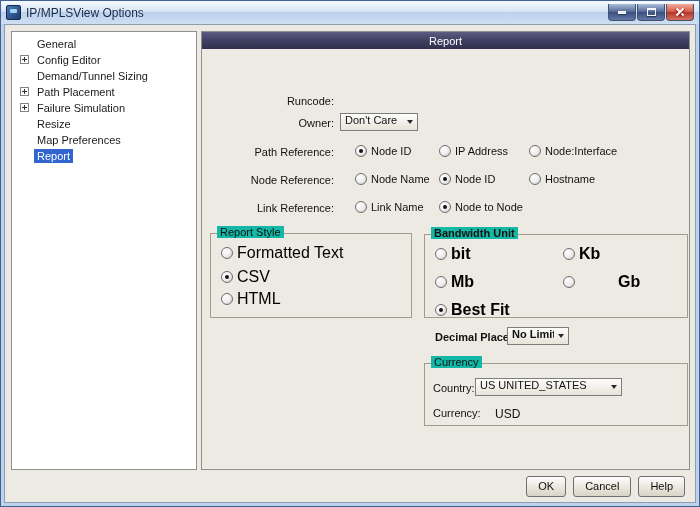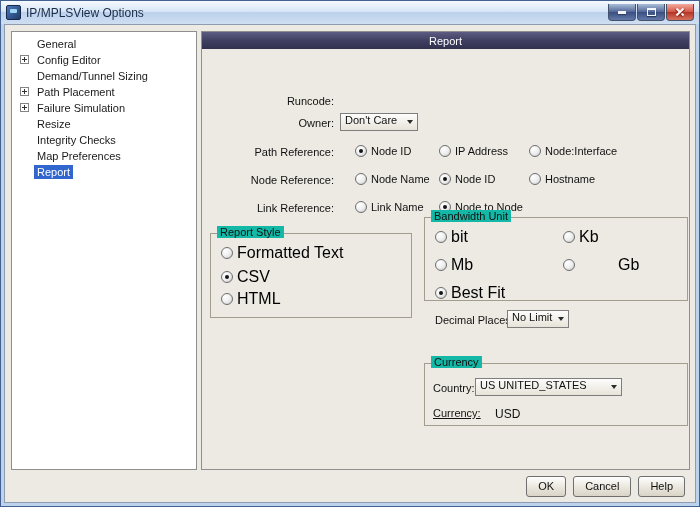--- a/index.html
+++ b/index.html
@@ -190,23 +190,20 @@
           <span class="tlabel">Path Placement</span>
         </div>
         <div class="titem">
           <span class="texp"></span>
           <span class="tlabel">Failure Simulation</span>
         </div>
         <div class="titem">
           <span class="tlabel">Resize</span>
         </div>
         <div class="titem">
-          <span class="tlabel">Integrity Checks</span>
-        </div>
-        <div class="titem">
           <span class="tlabel">Map Preferences</span>
         </div>
         <div class="titem">
           <span class="tlabel sel">Report</span>
         </div>
       </div>
 
       <div class="panel">
         <div class="panel-header">Report</div>
 
@@ -271,21 +268,21 @@
           <span class="gopt" style="left:10px; top:36px;">
             <span class="radio sel"></span>
             <span class="olabel">CSV</span>
           </span>
           <span class="gopt" style="left:10px; top:58px;">
             <span class="radio"></span>
             <span class="olabel">HTML</span>
           </span>
         </div>
 
-        <div class="group" style="left:222px; top:185px; width:264px; height:84px;">
+        <div class="group" style="left:222px; top:202px; width:264px; height:84px;font-weight:bold;">
           <span class="gtitle">Bandwidth Unit</span>
           <span class="gopt" style="left:10px; top:12px;">
             <span class="radio"></span>
             <span class="olabel">bit</span>
           </span>
           <span class="gopt" style="left:138px; top:12px;">
             <span class="radio"></span>
             <span class="olabel">Kb</span>
           </span>
           <span class="gopt" style="left:10px; top:40px;">
@@ -308,21 +305,21 @@
         </div>
 
 
         <div class="group" style="left:222px; top:331px; width:264px; height:63px;">
           <span class="gtitle">Currency</span>
           <span class="glabel" style="left:8px; top:18px;">Country:</span>
           <div class="combo" style="left:50px; top:14px; width:147px;">
             <span class="ctext">US UNITED_STATES</span>
             <span class="carrow"></span>
           </div>
-          <span class="glabel" style="left:8px; top:43px;text-decoration:underline;">Currency:</span>
+          <span class="glabel" style="left:8px; top:43px;">Currency:</span>
           <span class="gvalue" style="left:70px; top:43px;">USD</span>
         </div>
 
       </div>
     </div>
 
     <div class="footerbar">
       <span class="btn">OK</span>
       <span class="btn">Cancel</span>
       <span class="btn">Help</span>

